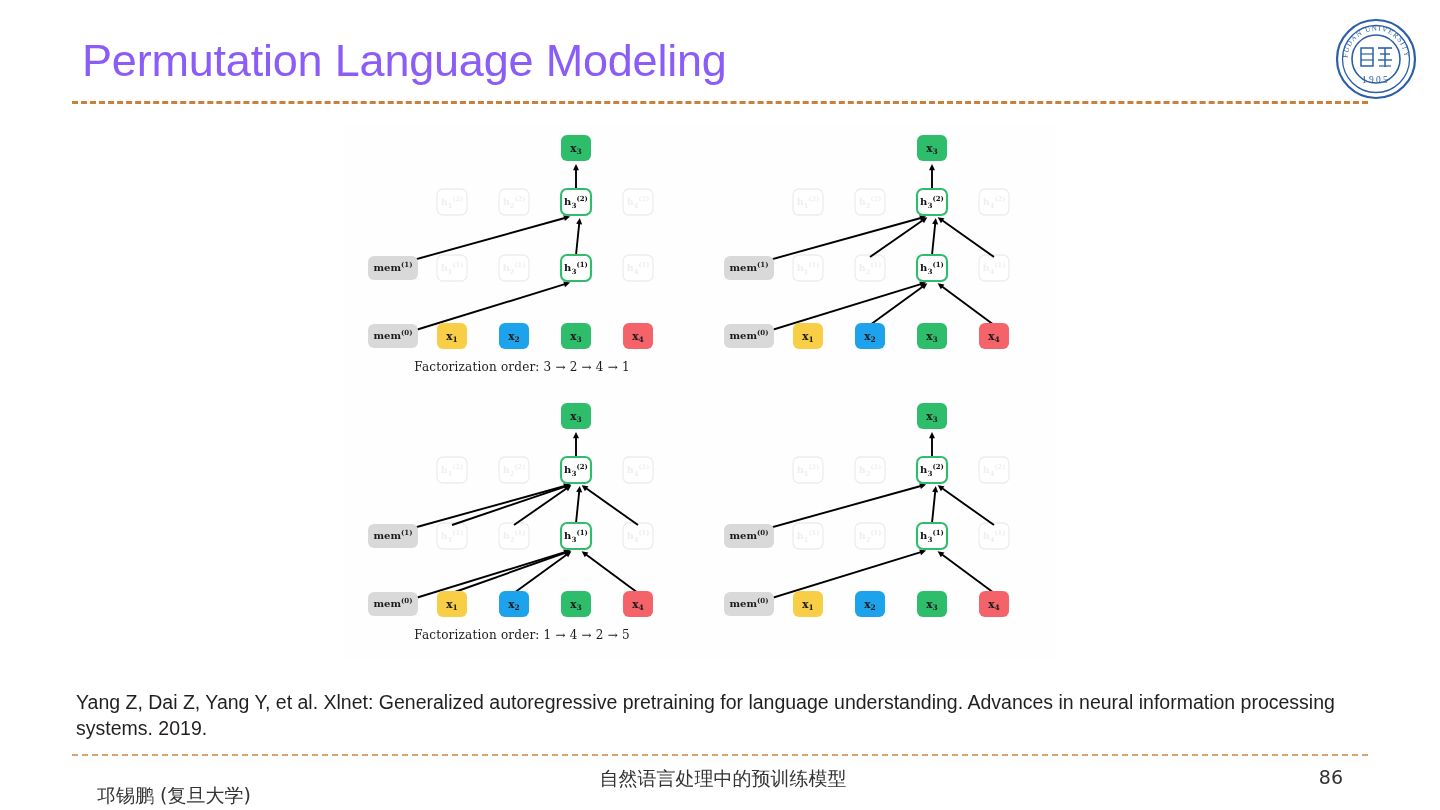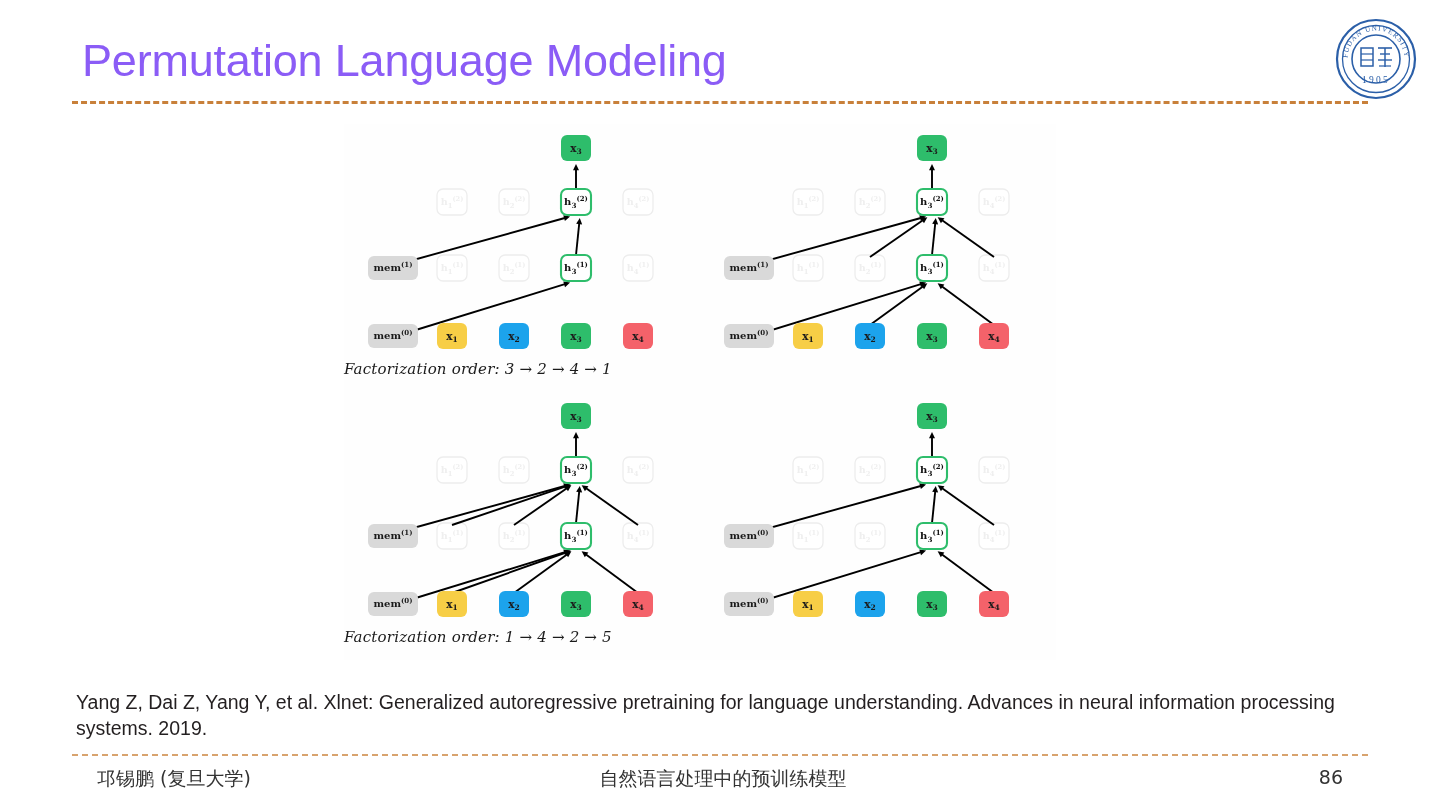--- a/index.html
+++ b/index.html
@@ -55,21 +55,21 @@
   }
 
   
   .footer-text {
     position: absolute;
     top: 766px;
     font-size: 19px;
     color: #333333;
     font-family: "DejaVu Sans", "Liberation Sans", sans-serif;
   }
-  #footer-author { left: 97px; }
+  #footer-author { left: 97px; margin-top: 17px; }
   #footer-center {
     left: 3px; width: 1440px; text-align: center;
   }
   #footer-page { right: 97px; }
 
   
   #citation {
     position: absolute;
     left: 76px;
     top: 689px;
@@ -99,27 +99,26 @@
   #panel-2 { left: 0;   top: 268px; }
   #panel-3 { left: 356px; top: 268px; }
 
   .panel svg { position: absolute; left: 0; top: 0; }
 
   .caption {
     position: absolute;
     left: 0;
     width: 356px;
     top: 236px;
-    text-align: left;
+    text-align: center;
     font-family: "DejaVu Serif", "Liberation Serif", serif;
-    font-size: 15px;
+    font-size: 12px;
     color: #1b1b1b;
     letter-spacing: 0.2px;
     white-space: nowrap;
-    font-style: italic;
   }
 </style>
 </head>
 <body>
 
 <div id="slide-title">Permutation Language Modeling</div>
 <div id="header-rule"></div>
 
 <div id="logo">
   <svg width="84" height="84" viewBox="0 0 84 84">

